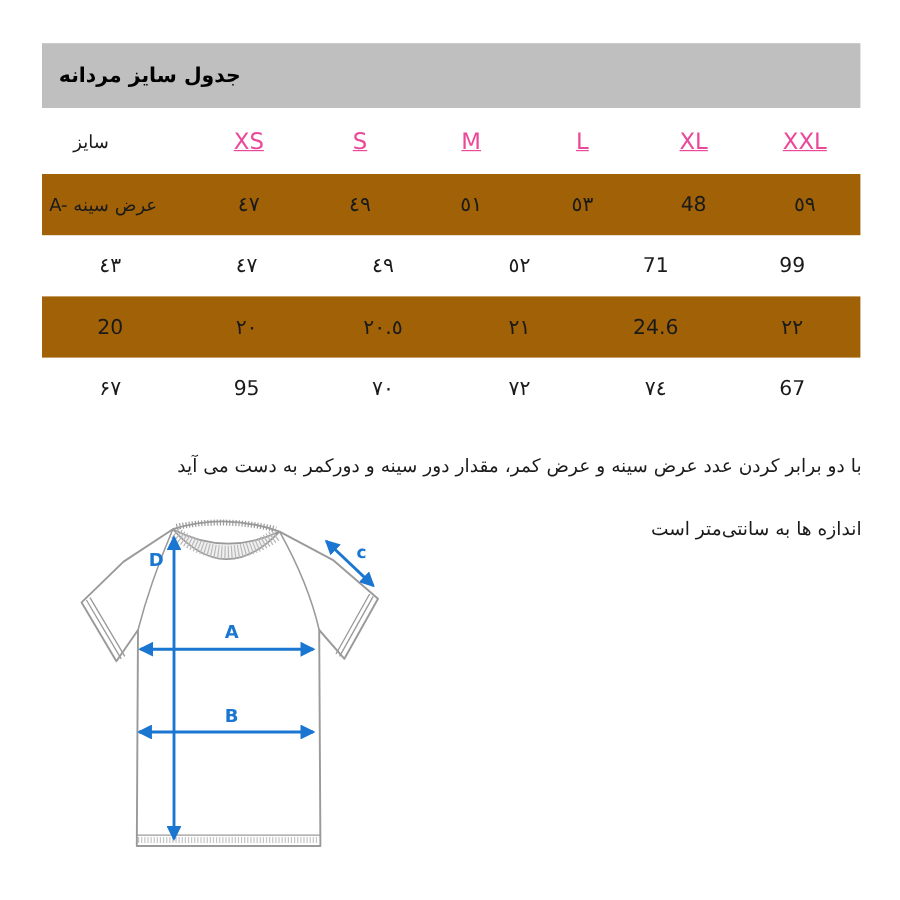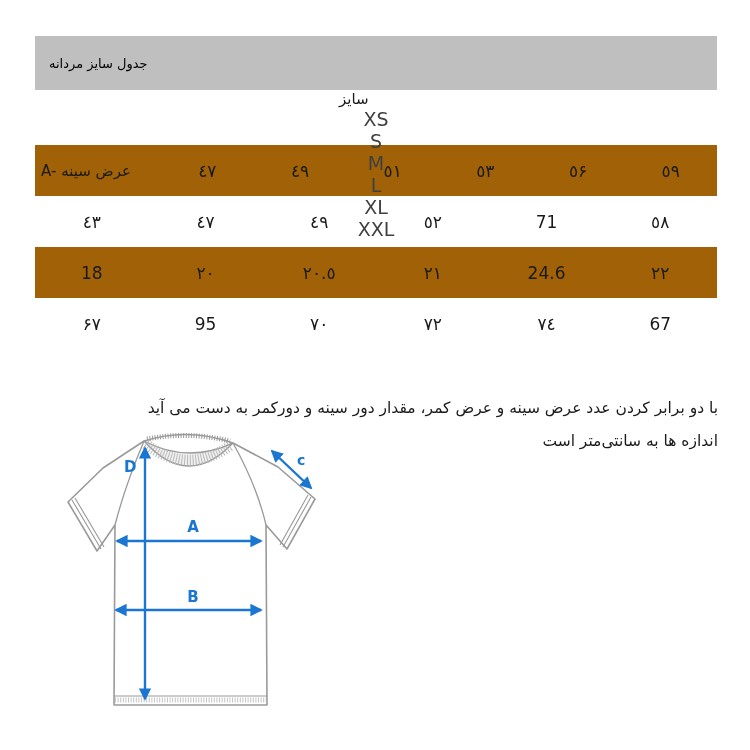--- a/index.html
+++ b/index.html
@@ -6,37 +6,37 @@
   html,body { background:#fff; }
   body {
     width:750px; height:750px; position:relative; overflow:hidden;
     font-family:"DejaVu Sans", sans-serif; color:#1a1a1a;
   }
   .header-bar {
     position:absolute; left:35px; top:36px; width:682px; height:54px;
     background:#bfbfbf; display:flex; align-items:center; justify-content:flex-end;
     padding:0 14px; direction:rtl;
   }
-  .header-bar .title { font-size:13px; font-weight:normal; color:#000; }
+  .header-bar .title { font-size:17px; font-weight:bold; color:#000; }
   .size-table { position:absolute; left:35px; top:90px; width:682px; }
   .trow { display:flex; align-items:center; height:51px; }
-  .trow.head { height:55px;flex-direction:column; }
+  .trow.head { height:55px; }
   .trow.alt { background:#a16207; }
   .cell-label {
     width:126px; direction:rtl; text-align:left; padding-left:6px;
     font-size:15px; unicode-bidi:plaintext;
   }
   .trow.head .cell-label { padding-left:26px; font-size:15px; }
   .cell-val { flex:1; text-align:center; font-size:17px; }
-  .trow.head .cell-val { font-size:19px; color:#404040; }
+  .trow.head .cell-val { font-size:19px; color:#ec4899;text-decoration:underline; }
   .note {
     position:absolute; right:32px; direction:rtl; text-align:right;
     font-size:15.5px; color:#1a1a1a; line-height:21px;
   }
-  .note-doubling { top:378px;margin-top:20px; }
+  .note-doubling { top:378px; }
   .note-units { top:431px; }
   .diagram { position:absolute; left:45px; top:418px; width:300px; height:300px; }
   .diagram text {
     font-family:"DejaVu Sans", sans-serif; font-weight:bold; fill:#1b76d1;
   }
 </style>
 </head>
 <body>
 
 <div class="header-bar">
@@ -53,35 +53,35 @@
     <div class="cell-val">XL</div>
     <div class="cell-val">XXL</div>
   </div>
 
   <div class="trow alt">
     <div class="cell-label">A- عرض سینه</div>
     <div class="cell-val">٤٧</div>
     <div class="cell-val">٤٩</div>
     <div class="cell-val">٥١</div>
     <div class="cell-val">٥٣</div>
-    <div class="cell-val">٥۶</div>
+    <div class="cell-val">48</div>
     <div class="cell-val">٥٩</div>
   </div>
 
   <div class="trow">
     <div class="cell-val">٤٣</div>
     <div class="cell-val">٤٧</div>
     <div class="cell-val">٤٩</div>
     <div class="cell-val">٥٢</div>
     <div class="cell-val">71</div>
-    <div class="cell-val">٥٨</div>
+    <div class="cell-val">99</div>
   </div>
 
   <div class="trow alt">
-    <div class="cell-val">18</div>
+    <div class="cell-val">20</div>
     <div class="cell-val">٢٠</div>
     <div class="cell-val">٢٠.٥</div>
     <div class="cell-val">٢١</div>
     <div class="cell-val">24.6</div>
     <div class="cell-val">٢٢</div>
   </div>
 
   <div class="trow">
     <div class="cell-val">۶٧</div>
     <div class="cell-val">95</div>

